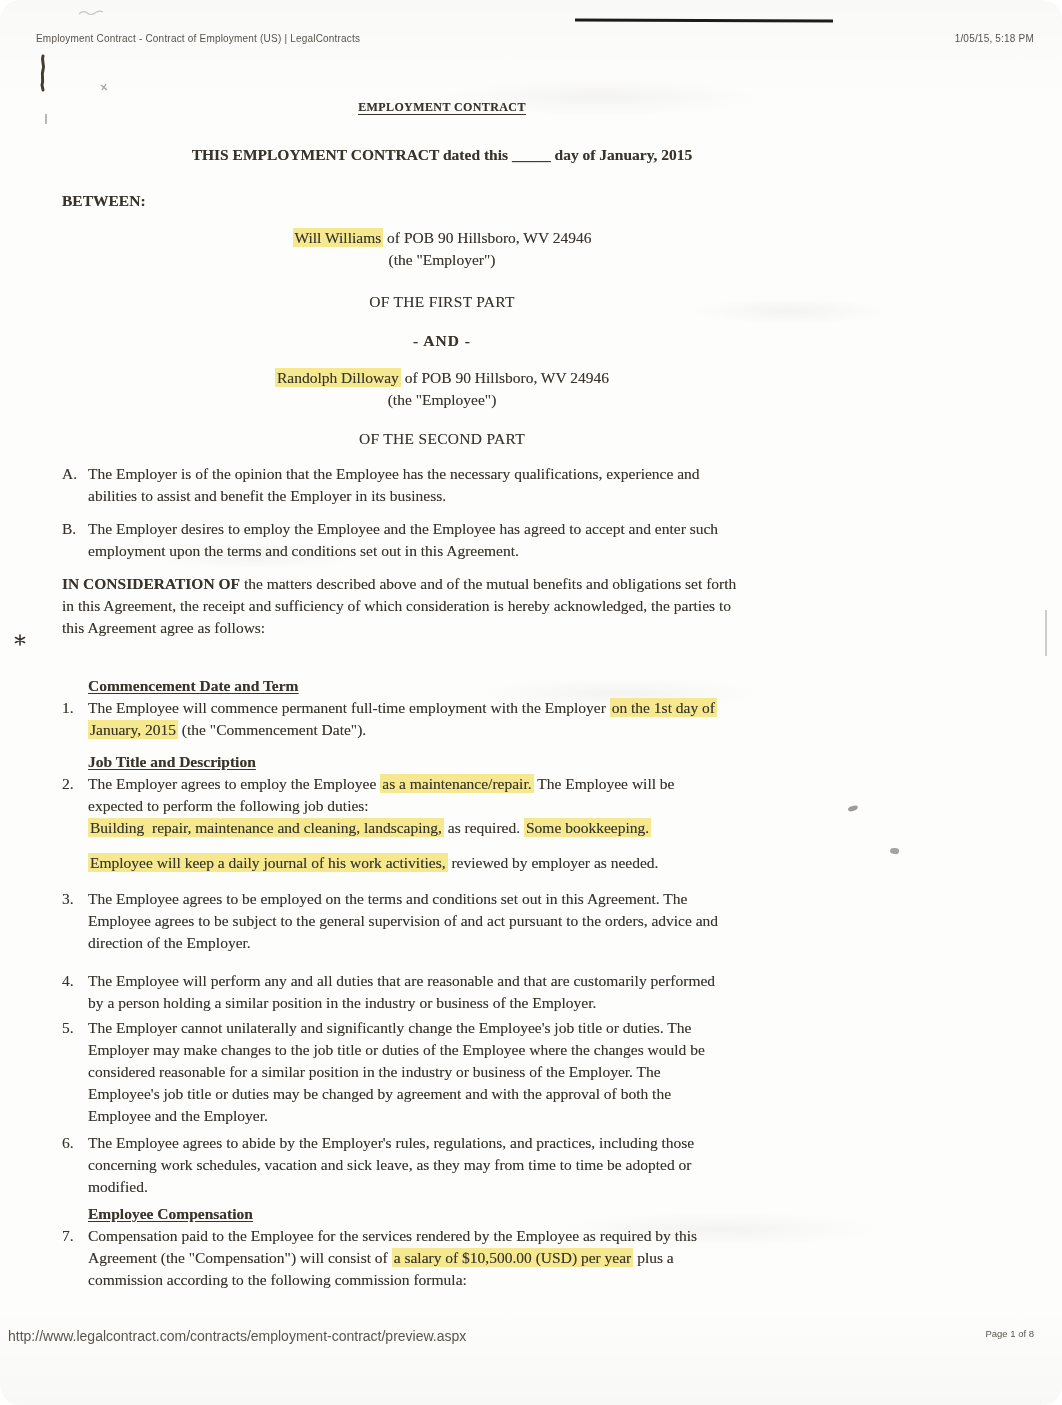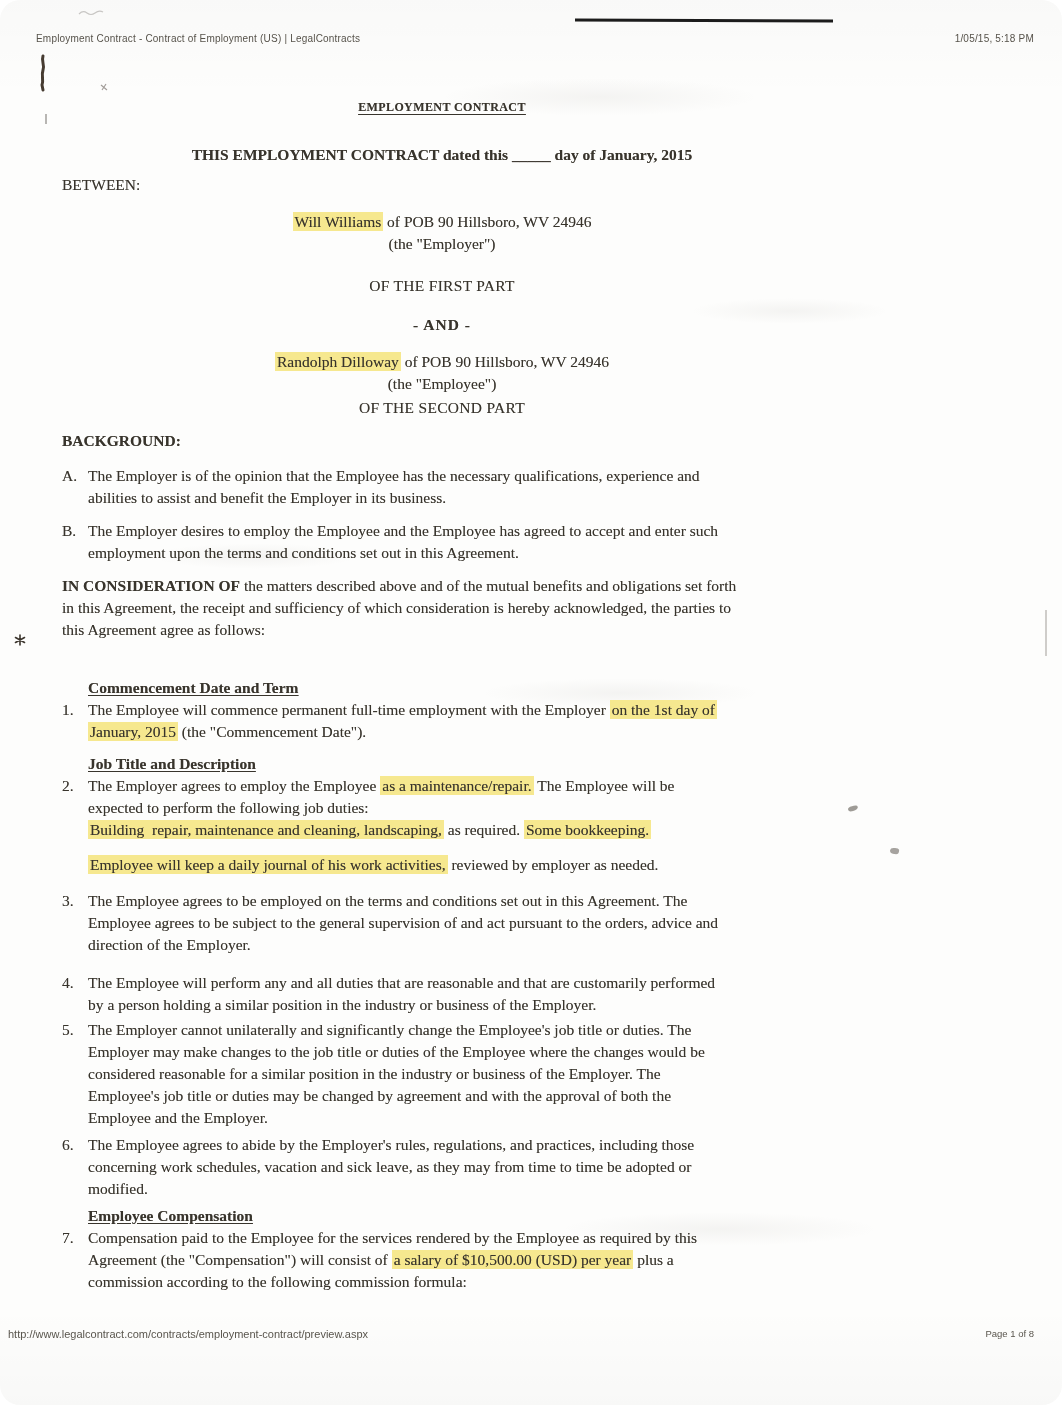--- a/index.html
+++ b/index.html
@@ -15,34 +15,34 @@
   
   .print-header{
     position:absolute;top:33px;left:36px;right:28px;display:flex;justify-content:space-between;
     font-family:"Liberation Sans","DejaVu Sans",sans-serif;font-size:10px;color:#56524a;
     letter-spacing:0.2px;
   }
   .print-footer{
     position:absolute;top:1328px;left:8px;right:28px;display:flex;justify-content:space-between;
     font-family:"Liberation Sans","DejaVu Sans",sans-serif;font-size:9.5px;color:#59554d;
   }
-  .print-footer .url{font-size:11px;}
+  .print-footer .url{font-size:14px;}
   
   .doc{
     position:absolute;top:0;left:62px;width:760px;padding-top:96px;
     font-size:15.5px;line-height:22px;
     text-shadow:0 0 0.6px rgba(56,52,44,0.45);
   }
   .title{text-align:center;font-weight:bold;font-size:12px;letter-spacing:0.4px;
          text-decoration:underline;text-underline-offset:3px;}
   .dated{margin-top:26px;font-weight:bold;text-align:center;}
-  .between{margin-top:8px;font-weight:normal;}
+  .between{margin-top:24px;font-weight:bold;}
   .party{margin-top:15px;text-align:center;}
   .part-line{margin-top:20px;text-align:center;letter-spacing:0.3px;}
-  .part-line.second{margin-top:2px;}
+  .part-line.second{margin-top:17px;}
   .and-sep{margin-top:17px;text-align:center;font-weight:bold;letter-spacing:1px;}
   .bg-label{margin-top:11px;font-weight:bold;}
   .clause{display:flex;}
   .clause .num{flex:none;width:26px;}
   .clause .txt{flex:1;white-space:pre-wrap;}
   .bgA{margin-top:13px;}
   .bgB{margin-top:11px;}
   .consider{margin-top:11px;white-space:pre-wrap;}
   .subhead{font-weight:bold;text-decoration:underline;text-underline-offset:2px;margin-left:26px;}
   .sh-commence{margin-top:36px;}
@@ -133,21 +133,20 @@
 
     <div class="and-sep">- AND -</div>
 
     <div class="party">
       <div><span class="hl">Randolph Dilloway</span><span> of POB 90 Hillsboro, WV 24946</span></div>
       <div>(the "Employee")</div>
     </div>
 
     <div class="part-line second">OF THE SECOND PART</div>
 
-    <div class="bg-label">BACKGROUND:</div>
 
     <div class="clause bgA">
       <span class="num">A.</span>
       <span class="txt"><span>The Employer is of the opinion that the Employee has the necessary qualifications, experience and
 abilities to assist and benefit the Employer in its business.</span></span>
     </div>
     <div class="clause bgB">
       <span class="num">B.</span>
       <span class="txt"><span>The Employer desires to employ the Employee and the Employee has agreed to accept and enter such
 employment upon the terms and conditions set out in this Agreement.</span></span>

